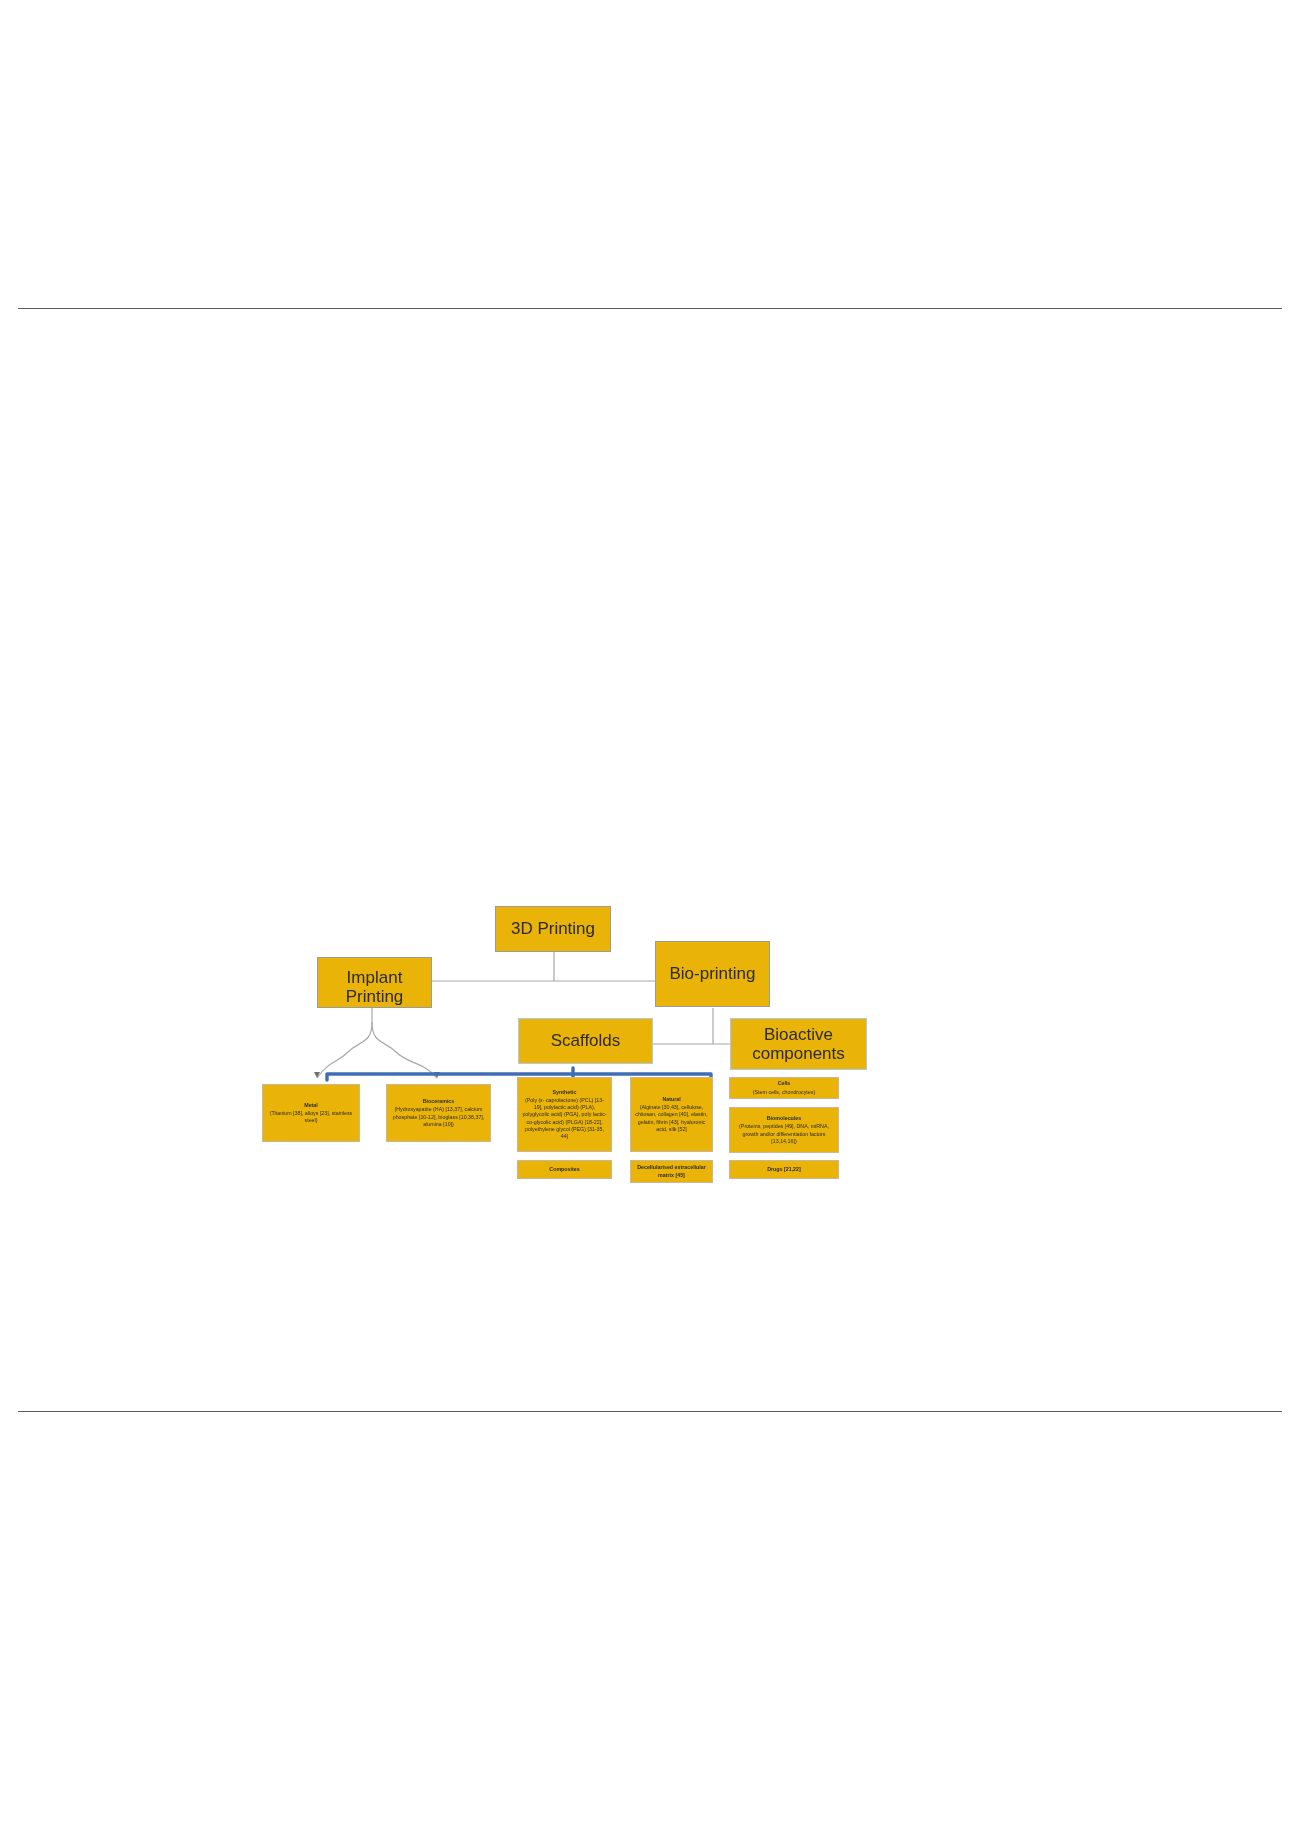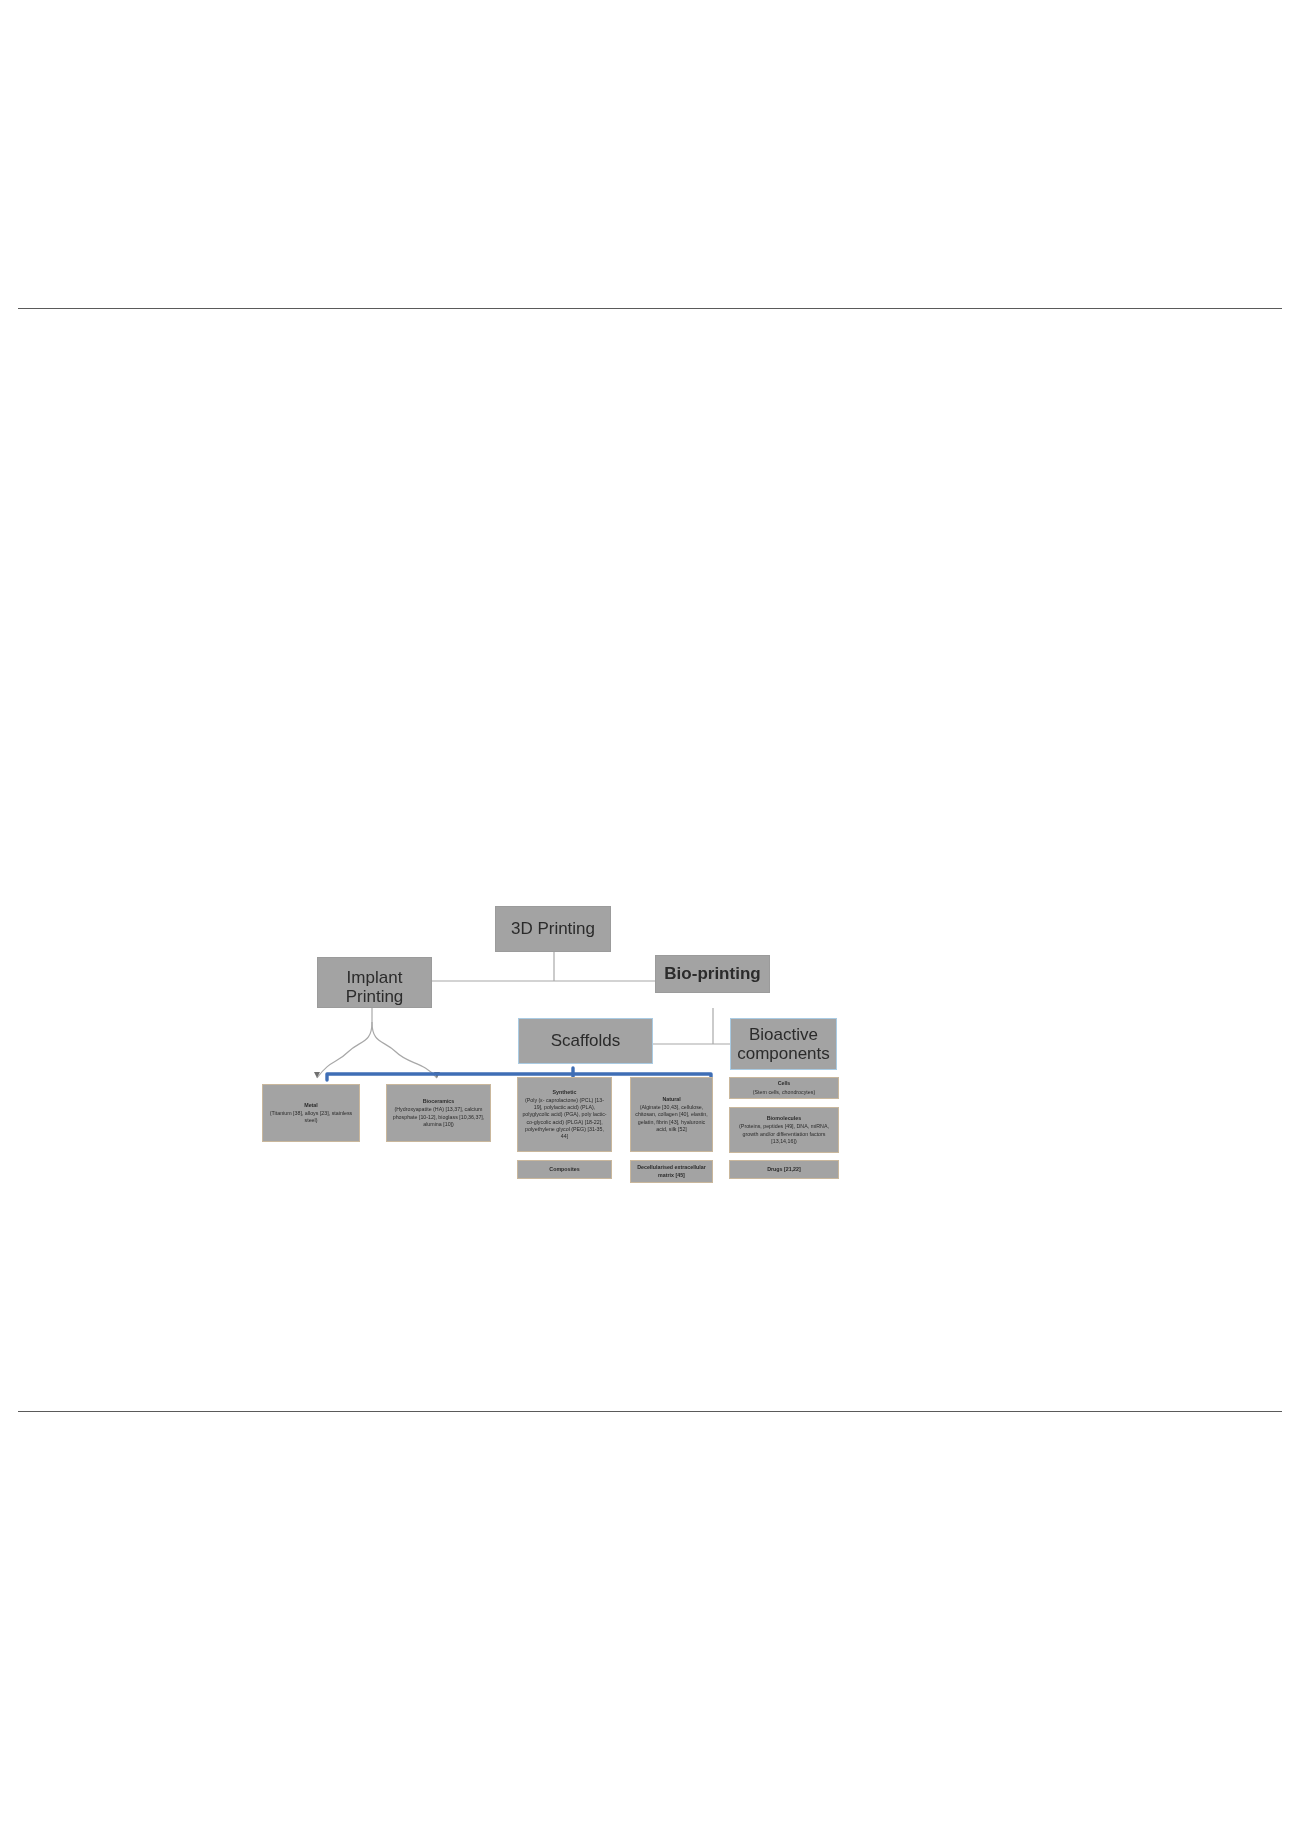--- a/index.html
+++ b/index.html
@@ -6,21 +6,21 @@
   body{width:1300px;height:1839px;position:relative;font-family:"Liberation Sans",sans-serif;color:#231f20;overflow:hidden;}
 
   .page-rule{position:absolute;left:18px;width:1264px;height:0;border-top:1.4px solid #5a5a5a;}
   .rule-top{top:308px;}
   .rule-bottom{top:1411px;}
 
   #figure{position:absolute;left:255px;top:885px;width:620px;height:310px;}
   
   .fig-canvas{position:absolute;left:0;top:0;width:620px;height:310px;}
 
-  .node{position:absolute;box-sizing:border-box;background:#a3a3a3;display:flex;align-items:center;justify-content:center;text-align:center;}
+  .node{position:absolute;box-sizing:border-box;background:#eab308;display:flex;align-items:center;justify-content:center;text-align:center;}
   .node-main{border:1px solid #9b9b9b;color:#2b2b2b;font-size:17px;line-height:1.12;font-weight:400;}
   .node-blue{border:1px solid #a9cbe3;color:#2b2b2b;font-size:17px;line-height:1.12;}
   .node-leaf{border:1px solid #c9b79c;color:#2b2b2b;font-size:5.3px;line-height:1.35;padding:2px 3px;}
   .node-leaf .leaf-title{display:block;font-weight:600;margin-bottom:1px;}
   .node-leaf .leaf-sub{display:block;}
   .node-leaf.one-line{font-size:5.3px;}
 
   .svg-layer{position:absolute;left:0;top:0;width:1300px;height:1839px;pointer-events:none;}
 </style>
 </head>
@@ -65,29 +65,29 @@
 
     <div class="node node-main" style="left:240px;top:21px;width:116px;height:46px;">
       <span>3D Printing</span>
     </div>
 
     <div class="node node-main" style="left:62px;top:72px;width:115px;height:51px;">
       <span style="white-space:pre-line;margin-top:9px;">Implant
 Printing</span>
     </div>
 
-    <div class="node node-main" style="left:400px;top:70px;width:115px;height:38px;font-weight:bold;">
+    <div class="node node-main" style="left:400px;top:56px;width:115px;height:66px;">
       <span style="white-space:pre-line;">Bio-printing</span>
     </div>
 
     <div class="node node-blue" style="left:263px;top:133px;width:135px;height:46px;">
       <span>Scaffolds</span>
     </div>
 
-    <div class="node node-blue" style="left:475px;top:133px;width:107px;height:52px;">
+    <div class="node node-blue" style="left:475px;top:133px;width:137px;height:52px;">
       <span style="white-space:pre-line;">Bioactive
 components</span>
     </div>
 
     <div class="node node-leaf" style="left:7px;top:199px;width:98px;height:58px;">
       <span style="display:block;">
         <span class="leaf-title">Metal</span>
         <span class="leaf-sub">(Titanium [38], alloys [23], stainless steel)</span>
       </span>
     </div>

